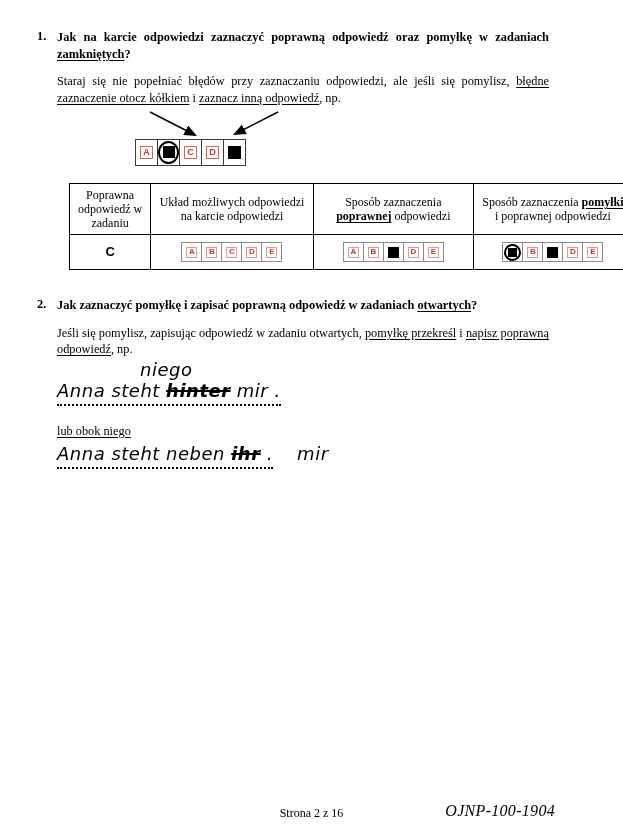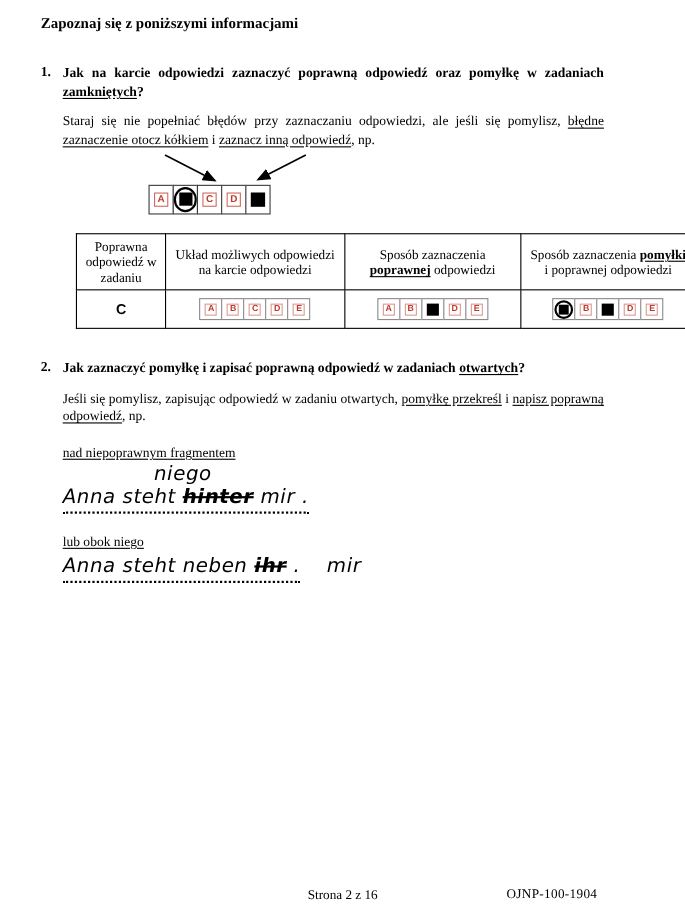--- a/index.html
+++ b/index.html
@@ -83,31 +83,31 @@
   .strike { text-decoration:line-through; text-decoration-thickness:2px;font-weight:bold; }
   .correction-right { margin-left:21px; }
   .ex2-row { margin-top:4px; }
 
   
   .footer-page {
     position:absolute; bottom:11px; left:0; width:100%;
     text-align:center; font-size:12px;
   }
   .footer-code {
-    position:absolute; bottom:12px; right:80px; font-size:12px;
+    position:absolute; bottom:12px; right:68px; font-size:16px;
     letter-spacing:0.3px;
+    font-style:italic;
   }
 </style>
 </head>
 <body>
 
 <div class="page">
   <div class="content">
 
-    <div class="doc-title">Zapoznaj się z poniższymi informacjami</div>
 
     <div class="num-heading">
       <span class="num">1.</span>
       <span class="htext"><span>Jak na karcie odpowiedzi zaznaczyć poprawną odpowiedź oraz pomyłkę w zadaniach</span> <span class="u">zamkniętych</span><span>?</span></span>
     </div>
 
     <div class="body-para"><span>Staraj się nie popełniać błędów przy zaznaczaniu odpowiedzi, ale jeśli się pomylisz, </span><span class="u">błędne zaznaczenie otocz kółkiem</span><span> i </span><span class="u">zaznacz inną odpowiedź</span><span>, np.</span></div>
 
     <div class="illus">
       <svg class="arrows" width="300" height="30" viewBox="0 0 300 30">
@@ -220,21 +220,20 @@
       </table>
 
     <div class="num-heading" style="margin-top:27px;">
       <span class="num">2.</span>
       <span class="htext" style="text-align:left;"><span>Jak zaznaczyć pomyłkę i zapisać poprawną odpowiedź w zadaniach</span> <span class="u">otwartych</span><span>?</span></span>
     </div>
 
     <div class="body-para"><span>Jeśli się pomylisz, zapisując odpowiedź w zadaniu otwartych, </span><span class="u">pomyłkę przekreśl</span><span> i </span><span class="u">napisz poprawną odpowiedź</span><span>, np.</span></div>
 
     <div>
-      <div class="ex-label ex1-label"><span>nad niepoprawnym fragmentem</span></div>
       <div class="hand correction-above">niego</div>
       <div class="hand-sentence-row">
         <span class="hand dotted"><span>Anna steht </span><span class="strike">hinter</span><span> mir .</span></span>
       </div>
     </div>
 
     <div>
       <div class="ex-label ex2-label"><span>lub obok niego</span></div>
       <div class="hand-sentence-row ex2-row">
         <span class="hand dotted"><span>Anna steht neben </span><span class="strike">ihr</span><span> .</span></span>

